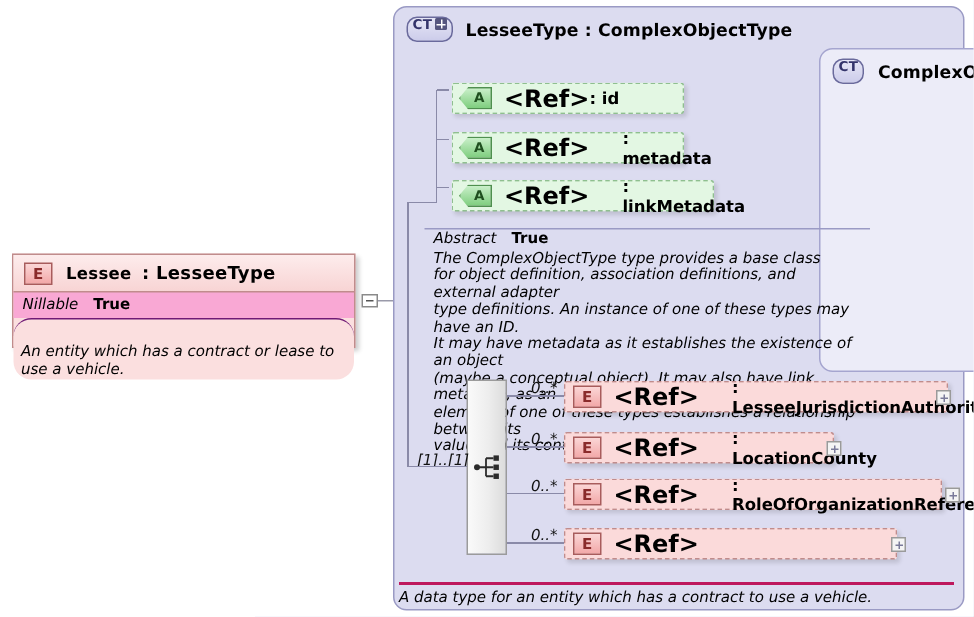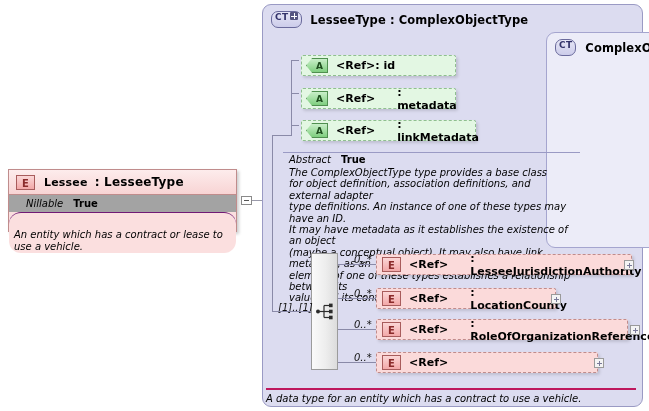--- a/index.html
+++ b/index.html
@@ -23,21 +23,21 @@
     width:19px;height:15px;line-height:15px;text-align:center;
     font-size:10px;font-weight:bold;color:#8a2b2b;
     background:linear-gradient(to bottom,#fbd6d6 0%,#f2a8a8 100%);
     border:1px solid #a85c5c;box-sizing:border-box;
     font-family:"DejaVu Sans","Liberation Sans",sans-serif;
   }
   #lessee-name{font-size:11px;font-weight:bold;margin-left:9px;letter-spacing:.2px;}
   #lessee-type{font-size:12px;font-weight:bold;margin-left:7px;letter-spacing:.2px;}
   #lessee-props{
     height:17px;border-top:1px solid #c08c8c;display:flex;align-items:center;
-    padding-left:17px;background:#a3a3a3;
+    padding-left:6px;background:#f9a8d4;
   }
   #nillable-label{font-style:italic;font-size:10px;}
   #nillable-value{font-weight:bold;font-size:10px;margin-left:10px;}
   #lessee-doc{
     border-top:1px solid #701a75;padding:16px 5px 0 5px;background:#fbdfdf;
     font-style:italic;font-size:10px;line-height:12px;border-radius:12px;
   }
 
   
   #conn-minus{
@@ -84,21 +84,21 @@
     border-radius:2px;box-shadow:2px 2px 3px rgba(0,0,0,.13);
   }
   .a-badge{
     position:relative;width:22px;height:15px;margin-left:4px;flex:none;
     background:linear-gradient(to bottom,#c9efc9 0%,#7fce7f 100%);
     border:1px solid #4f8f4f;box-sizing:border-box;
     clip-path:polygon(0% 50%,28% 0%,100% 0%,100% 100%,28% 100%);
     display:flex;align-items:center;justify-content:center;
   }
   .a-badge span{font-size:9px;font-weight:bold;color:#1f4f1f;padding-left:5px;}
-  .ref-txt{font-size:11px;font-weight:bold;margin-left:8px;}
+  .ref-txt{font-size:16px;font-weight:bold;margin-left:8px;}
   .type-txt{font-size:11px;font-weight:bold;}
 
   
   #abstract-row{
     position:absolute;left:283px;top:152px;width:297px;height:13px;
     border-top:1px solid #9a9ac4;display:flex;align-items:center;padding-left:6px;
     box-sizing:border-box;
   }
   #abstract-label{font-style:italic;font-size:10px;}
   #abstract-value{font-weight:bold;font-size:10px;margin-left:10px;}

